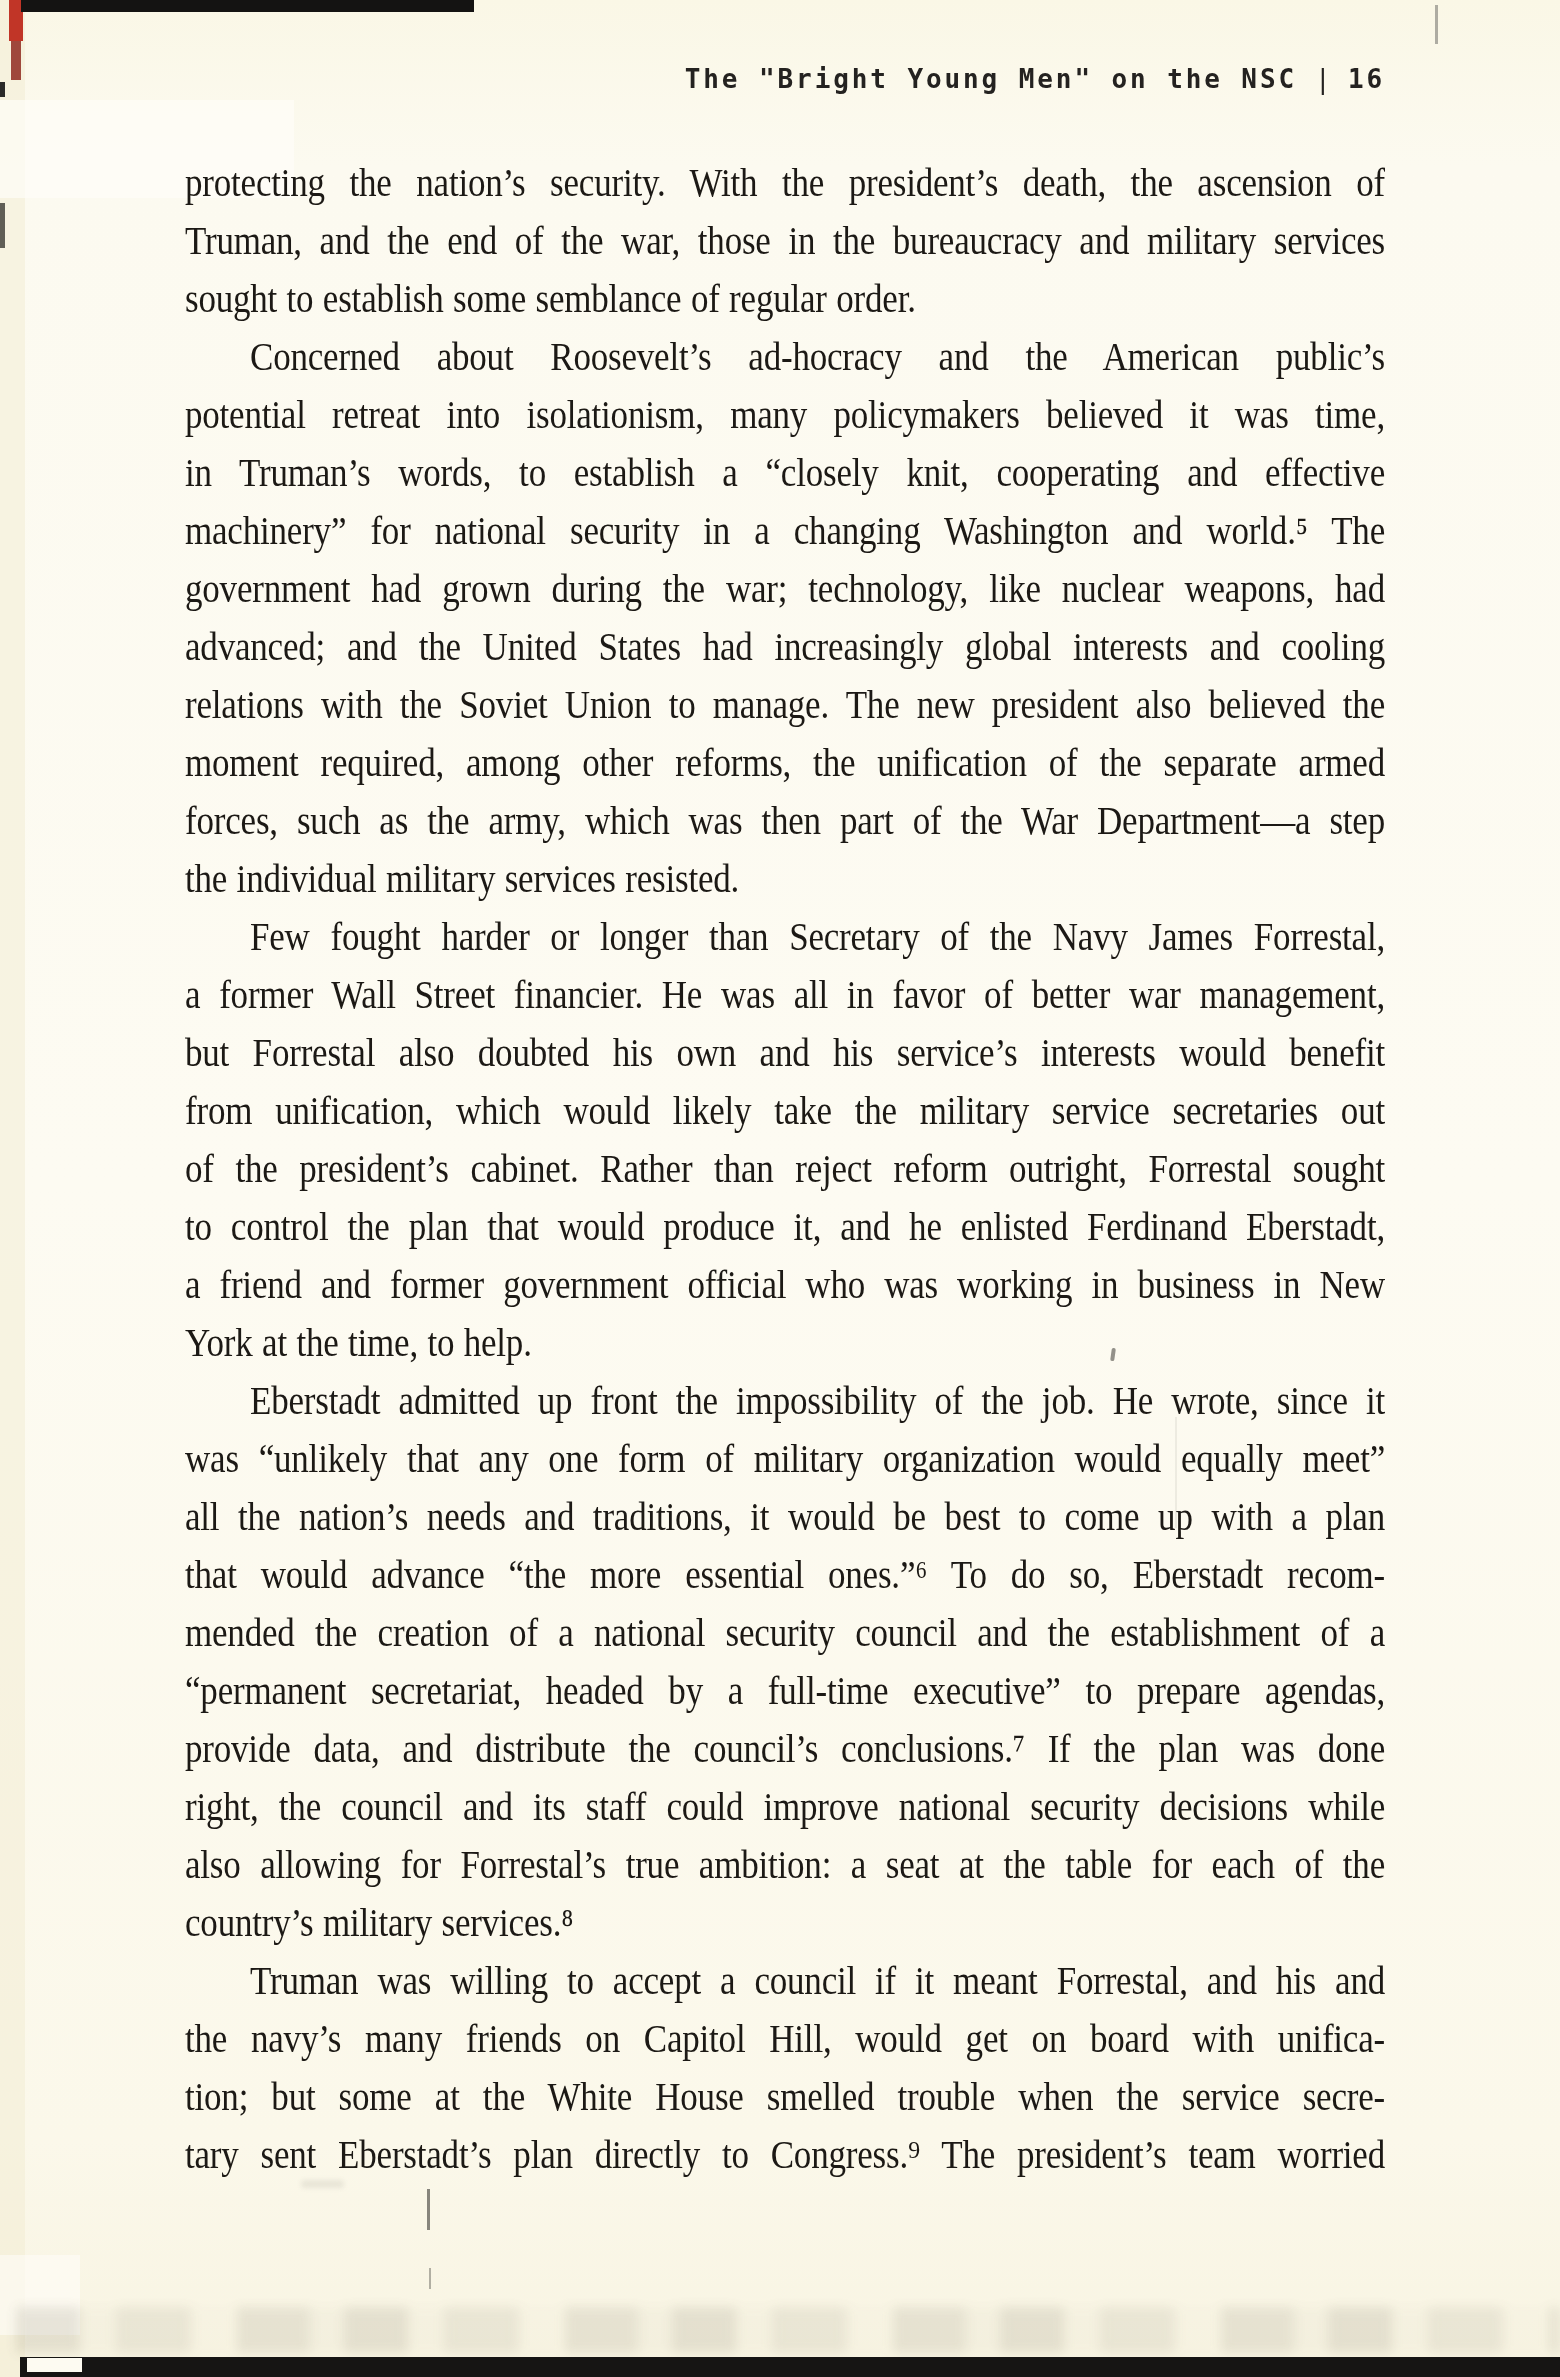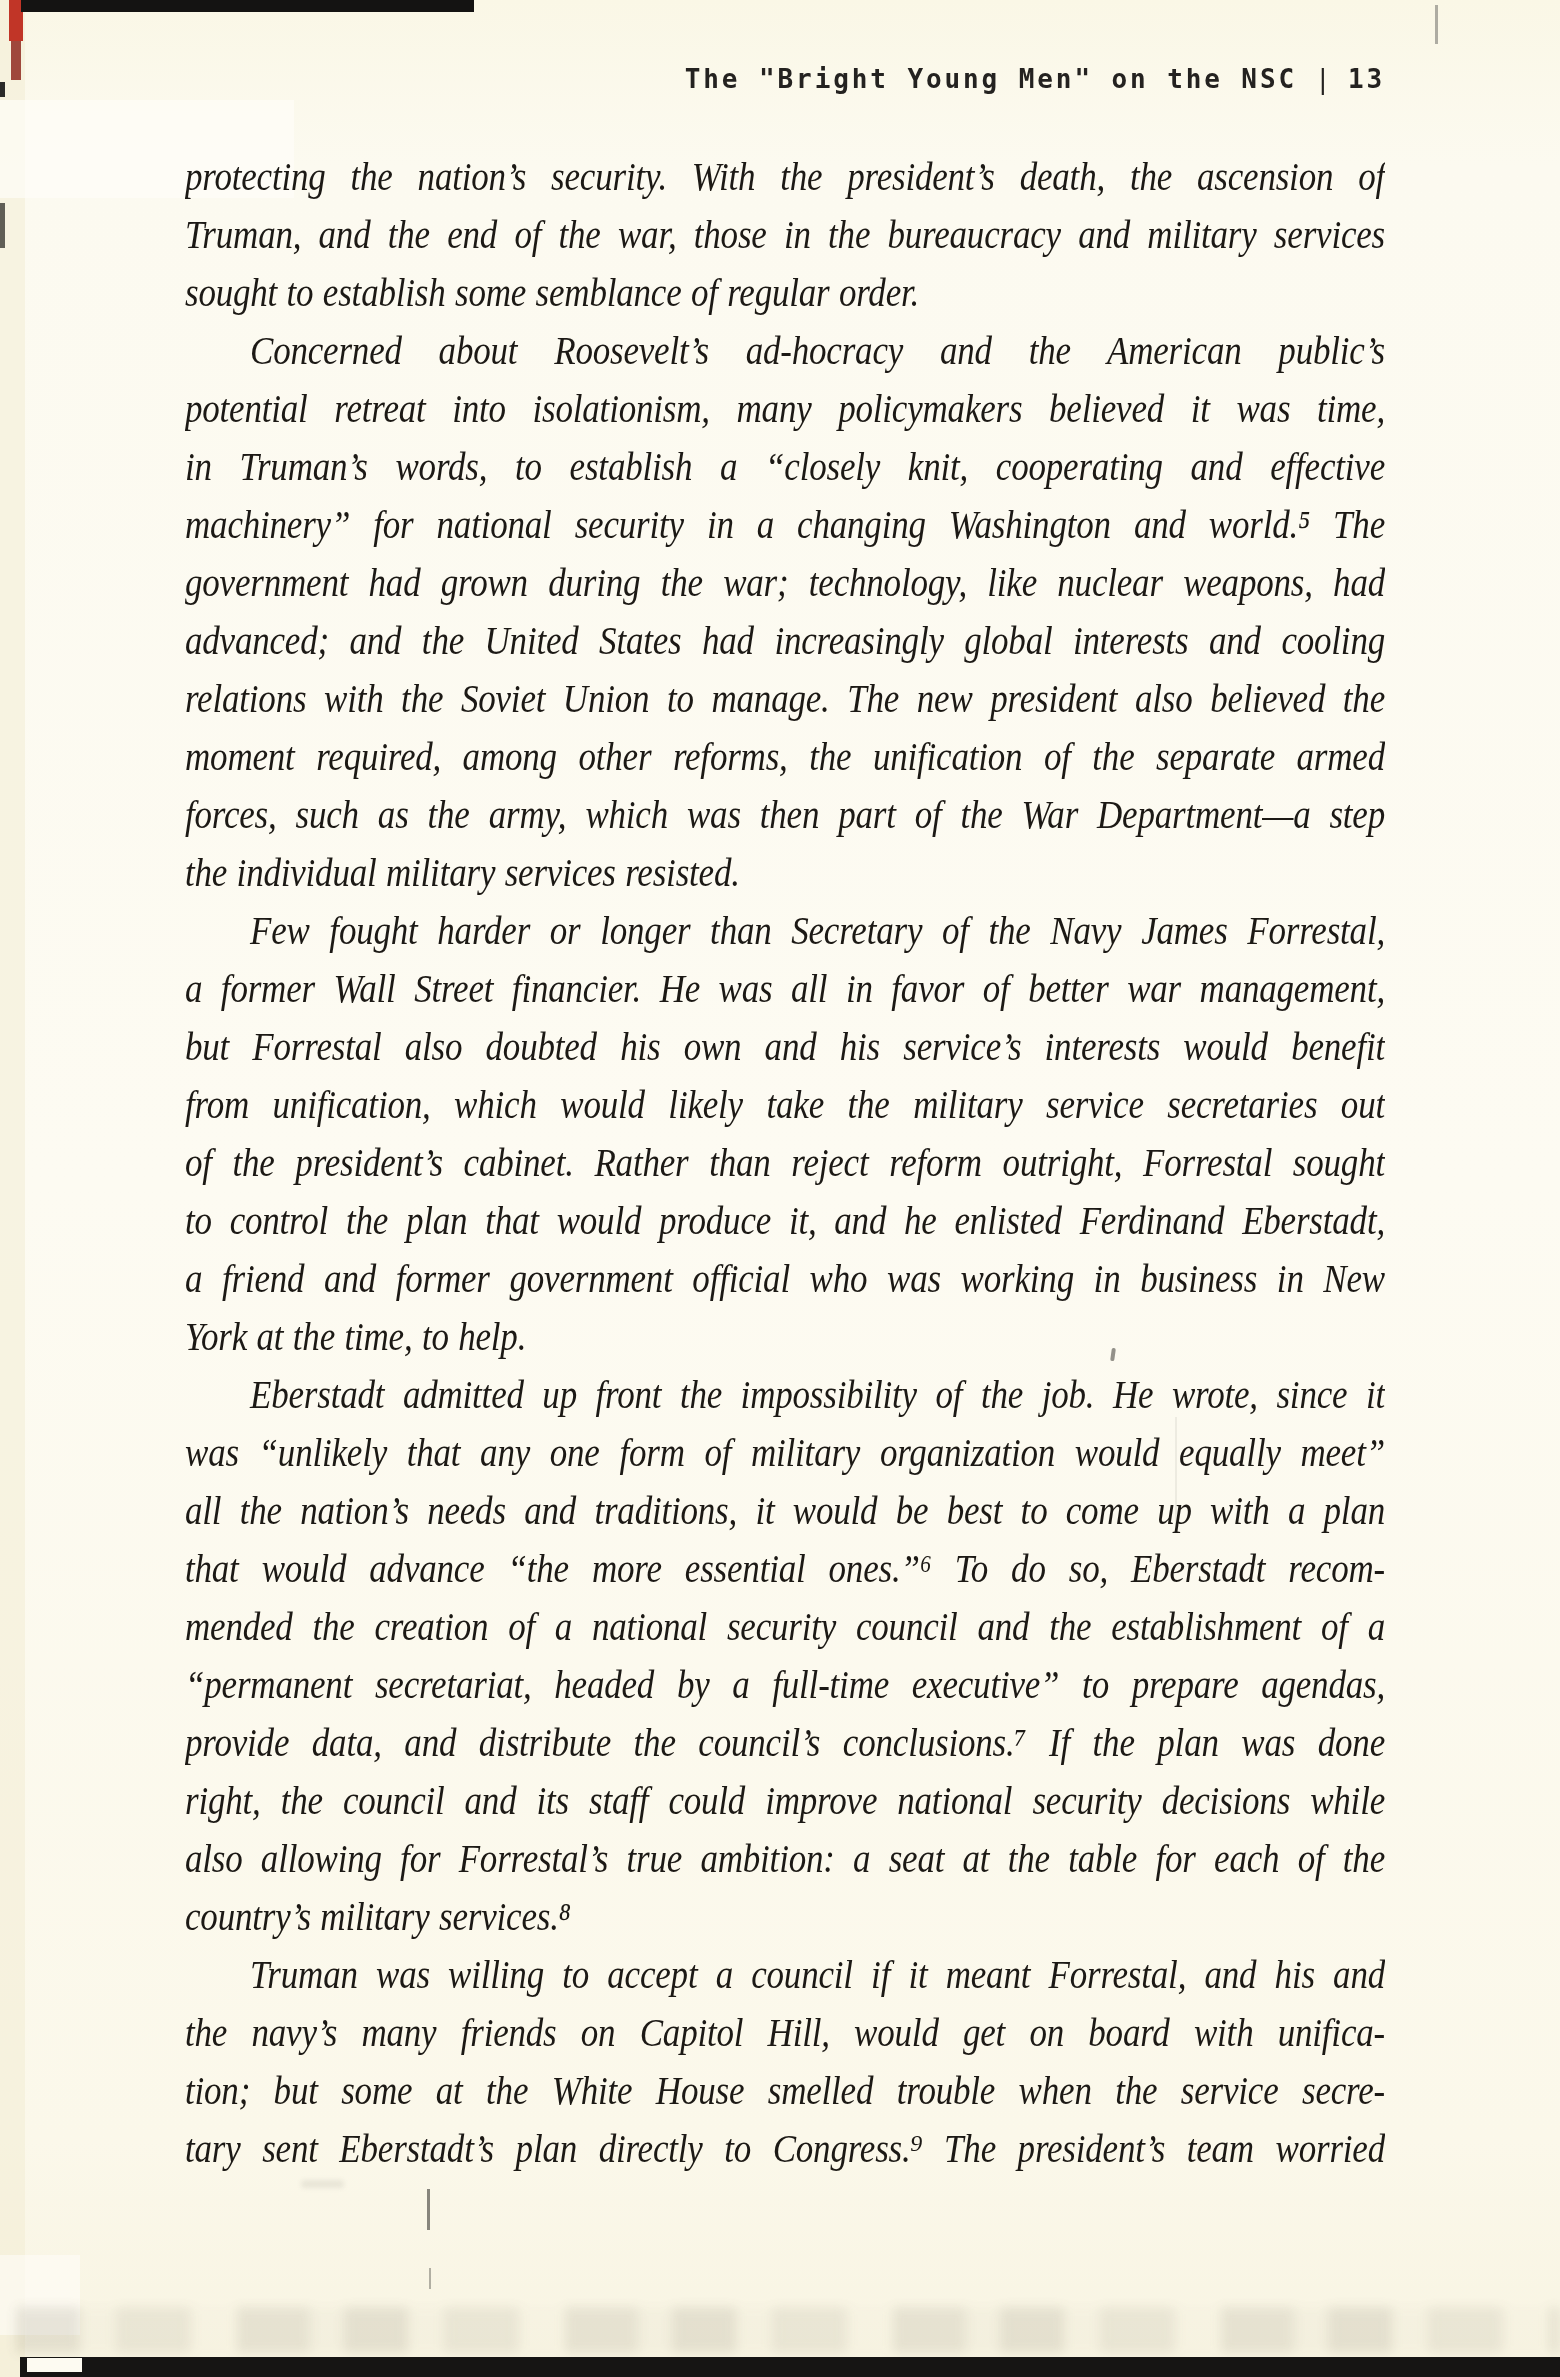--- a/index.html
+++ b/index.html
@@ -22,21 +22,21 @@
   
   .running-header {
     position: absolute; top: 64px; right: 175px;
     font-family: "DejaVu Sans Mono", "Liberation Mono", monospace;
     font-weight: bold; font-size: 26px; letter-spacing: 2.9px;
     color: #242220; white-space: nowrap;
   }
   .running-header .divider { padding: 0 14.3px 0 18px; font-weight: normal; }
 
   
-  .body-text { position: absolute; left: 185px; top: 149px; width: 1200px; font-style: italic; }
+  .body-text { position: absolute; left: 185px; top: 155px; width: 1200px; }
   .line {
     font-size: 35px; line-height: 58px; height: 58px; overflow: hidden;
     color: #1c1915;
     text-align: justify; text-align-last: justify;
     letter-spacing: -0.2px; word-spacing: 0.9px;
     transform: scaleY(1.12); transform-origin: 50% 55%;
   }
   .line.endline { text-align-last: left; }
   .line.indent { text-indent: 65px; }
 
@@ -67,21 +67,21 @@
 </head>
 <body>
 
 <div class="page">
 
   <div class="edge-tint"></div>
   <div class="patch-a"></div>
   <div class="patch-b"></div>
 
   <div class="running-header">
-    <span>The "Bright Young Men" on the NSC</span><span class="divider">|</span><span>13</span>
+    <span>The "Bright Young Men" on the NSC</span><span class="divider">|</span><span>16</span>
   </div>
 
   <div class="body-text">
       <div class="line">protecting the nation’s security. With the president’s death, the ascension of</div>
       <div class="line">Truman, and the end of the war, those in the bureaucracy and military services</div>
       <div class="line endline">sought to establish some semblance of regular order.</div>
       <div class="line indent">Concerned about Roosevelt’s ad-hocracy and the American public’s</div>
       <div class="line">potential retreat into isolationism, many policymakers believed it was time,</div>
       <div class="line">in Truman’s words, to establish a “closely knit, cooperating and effective</div>
       <div class="line">machinery” for national security in a changing Washington and world.⁵ The</div>

